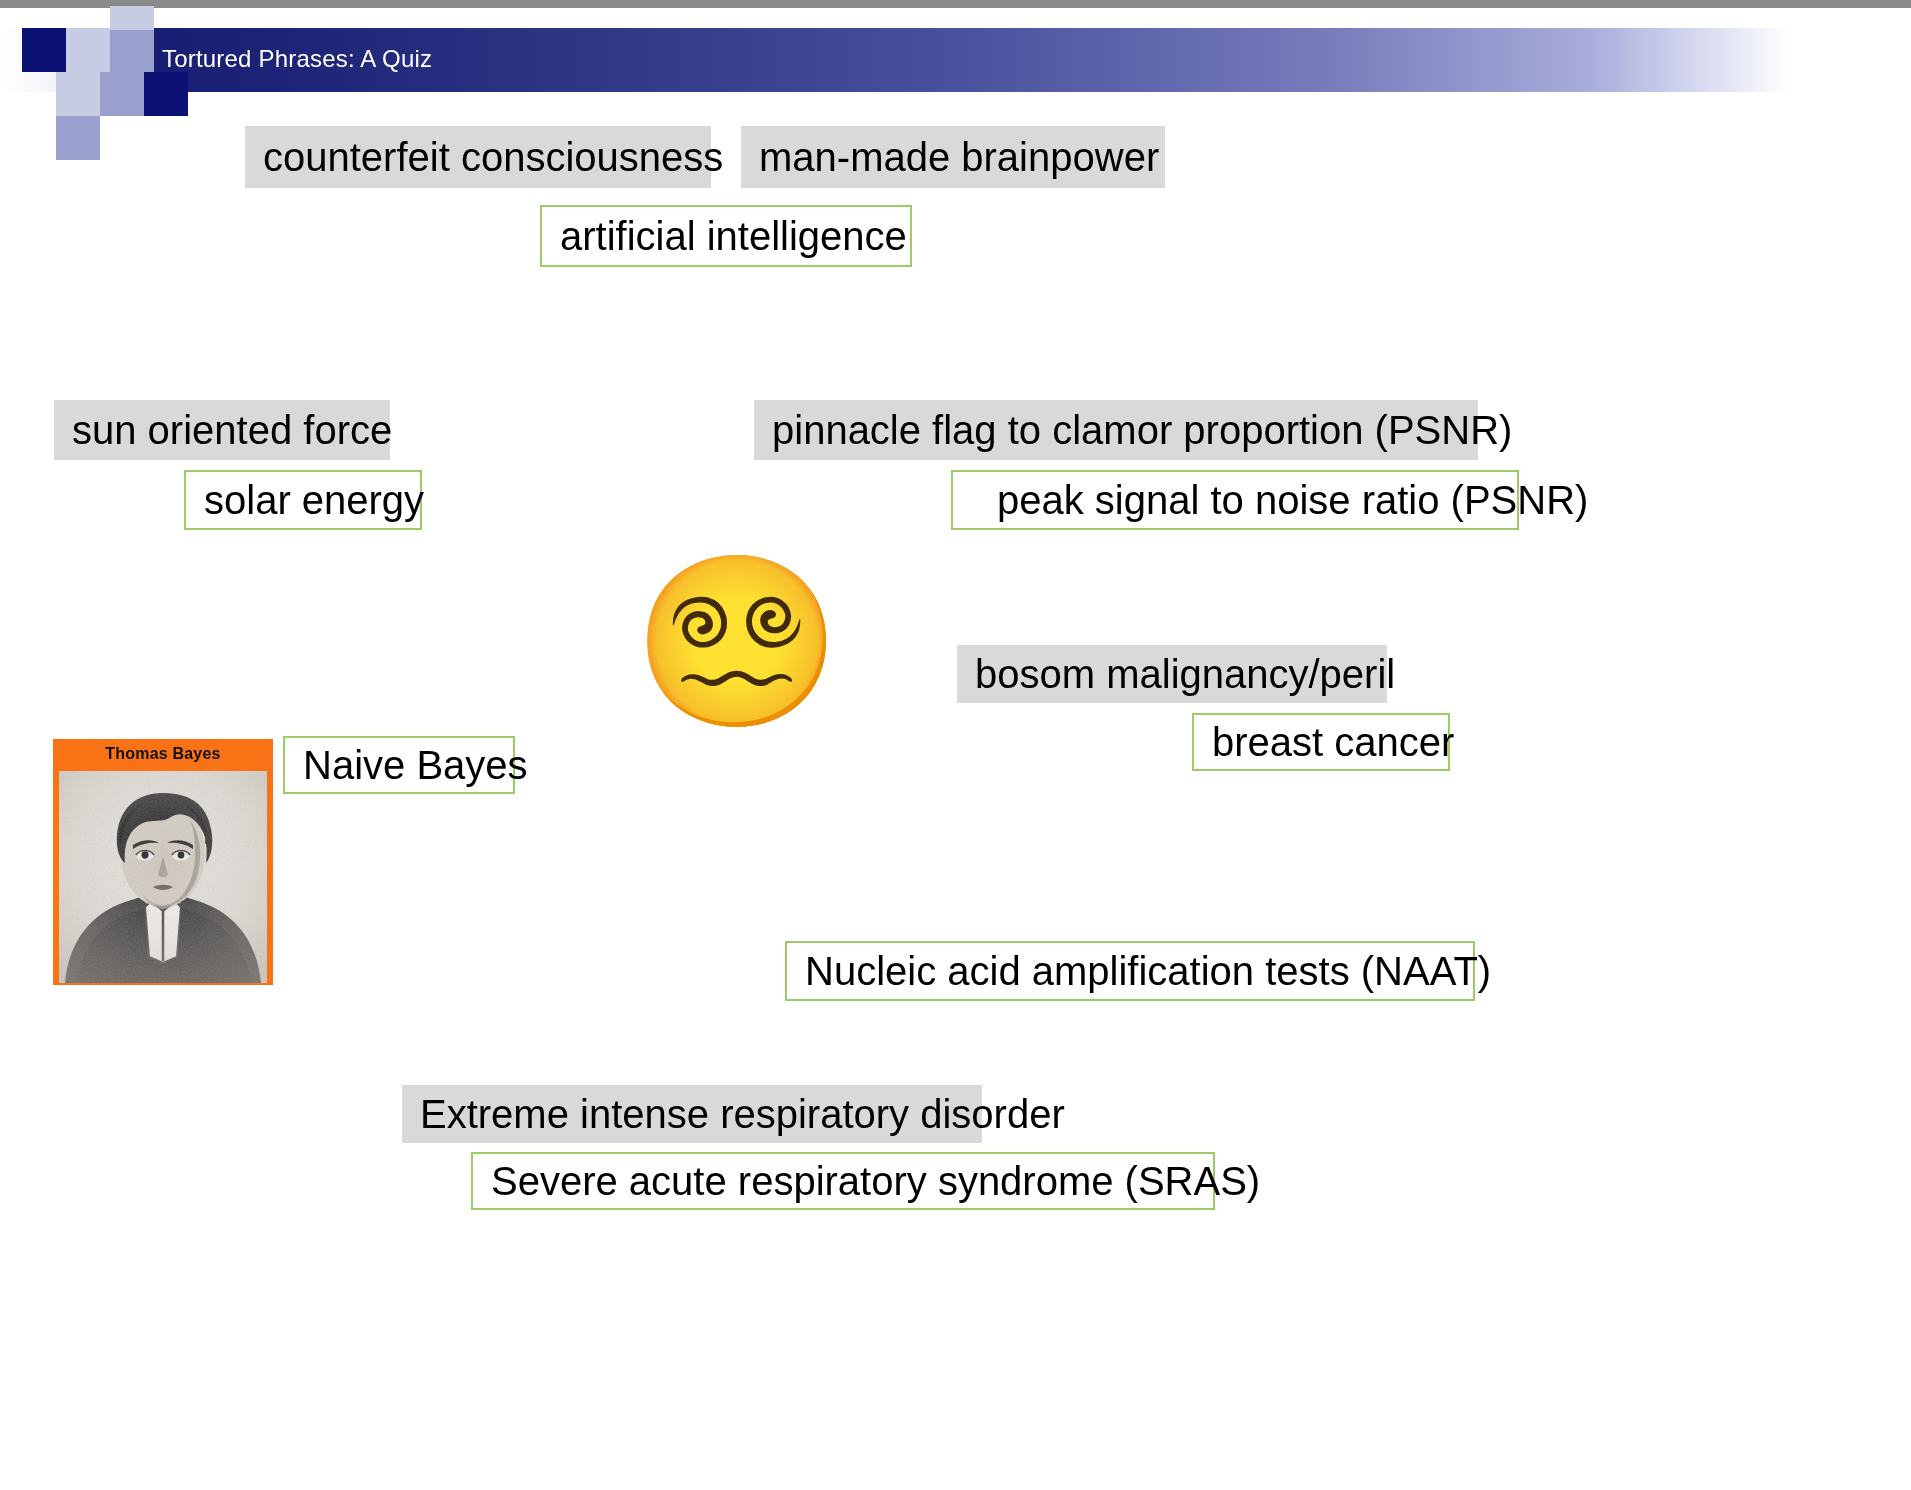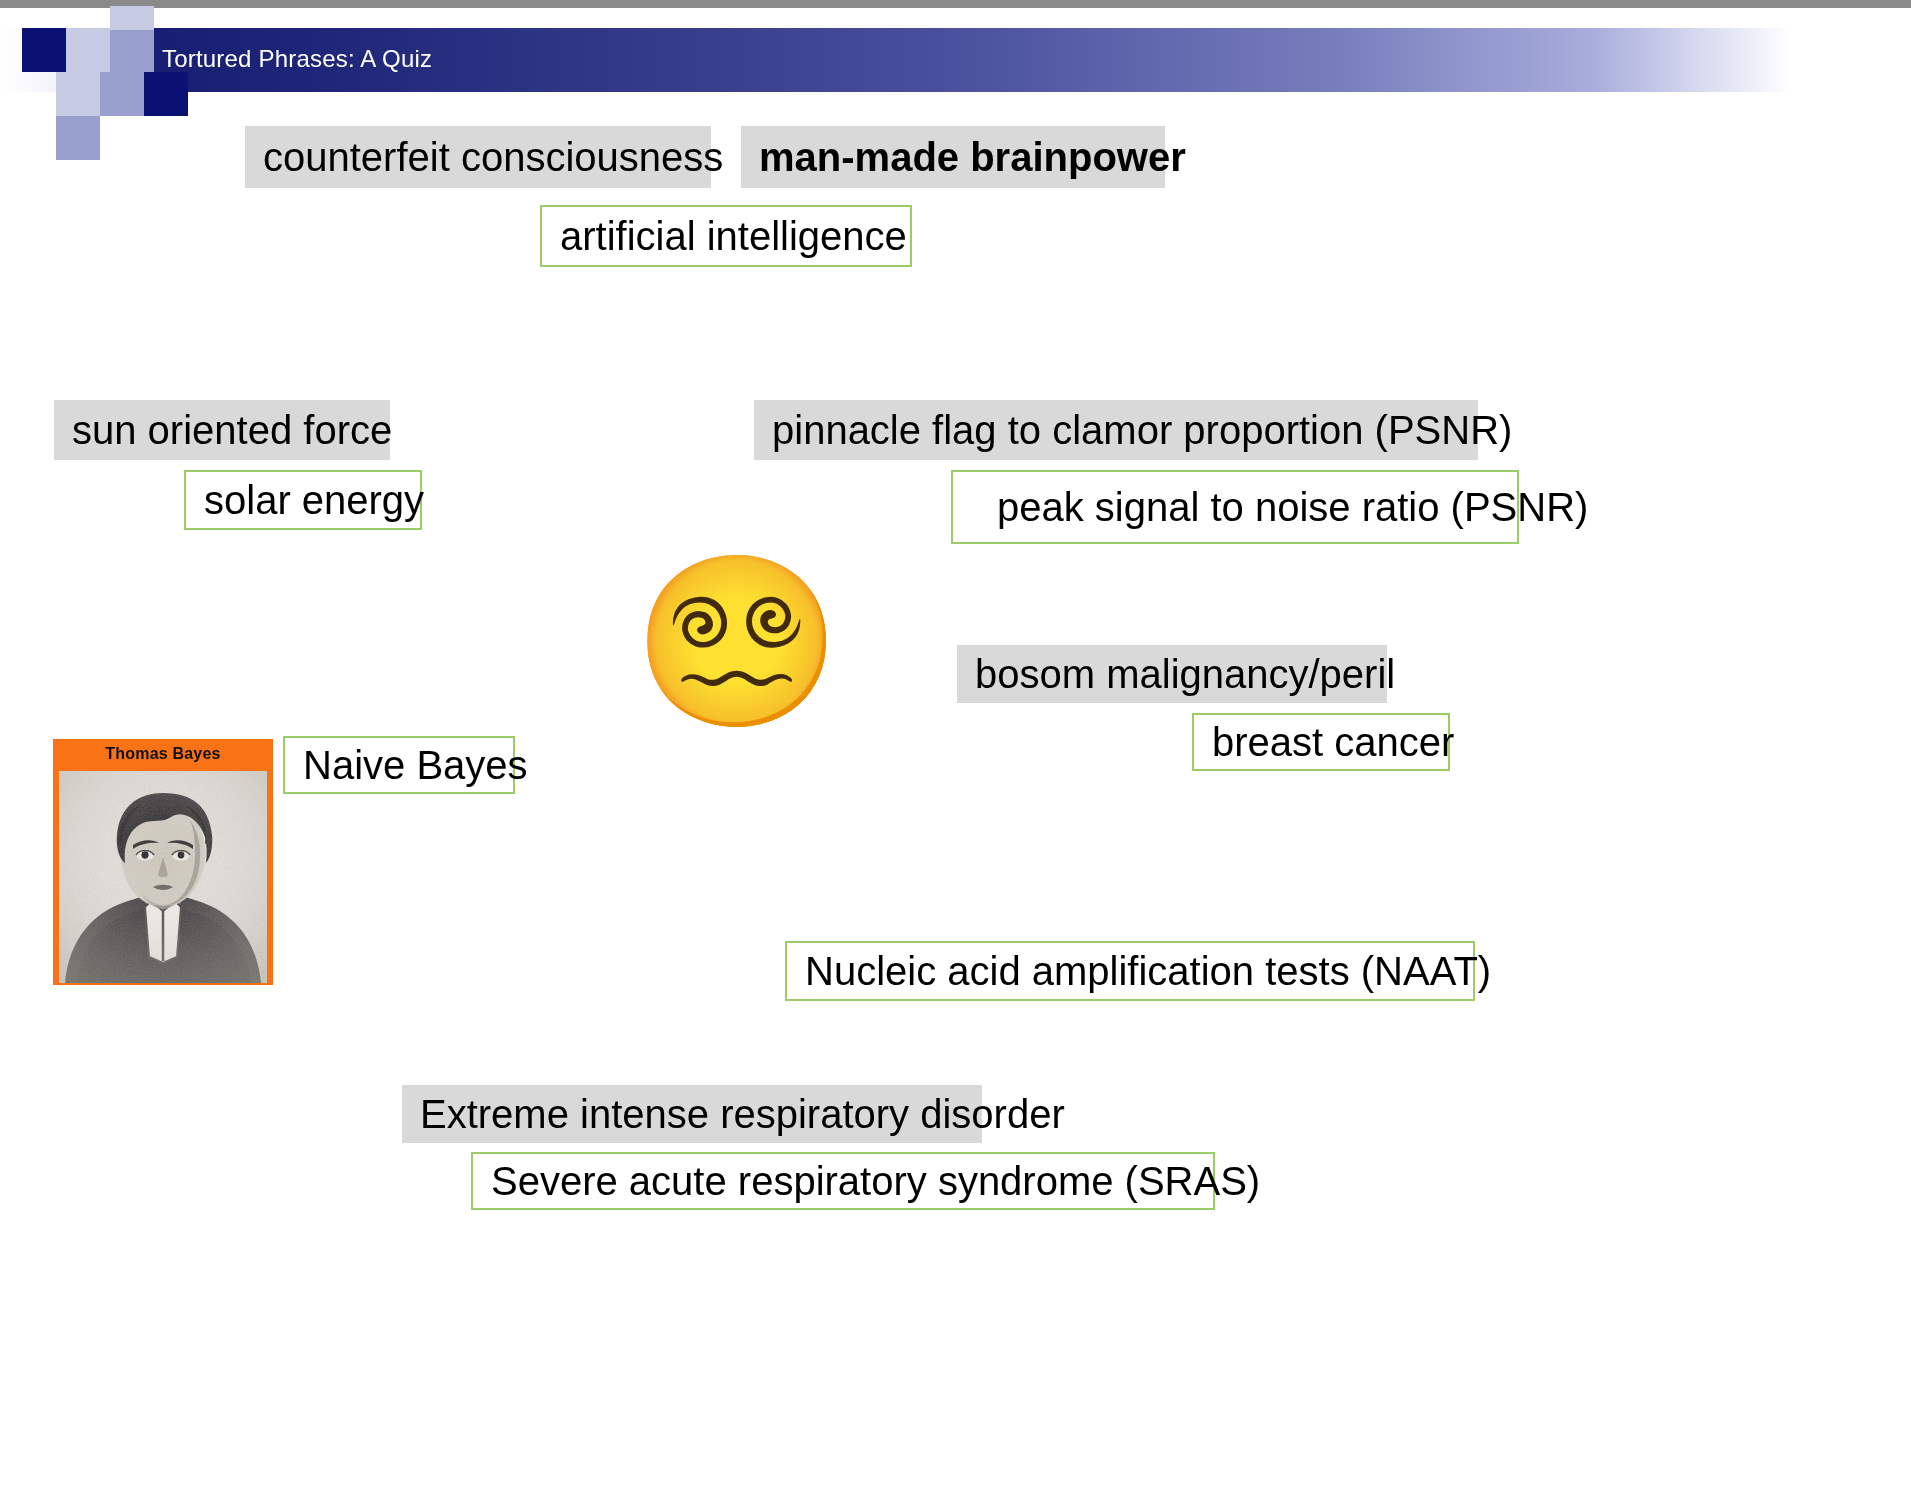--- a/index.html
+++ b/index.html
@@ -154,31 +154,31 @@
   <div class="sq sq-mid" style="left:110px; top:28px; width:44px;  height:44px;"></div>
   <div class="sq sq-light" style="left:110px; top:6px;  width:44px;  height:24px;"></div>
   <div class="sq sq-dark" style="left:22px;  top:28px; width:44px;  height:44px;"></div>
   <div class="sq sq-light" style="left:56px;  top:72px; width:44px;  height:44px;"></div>
   <div class="sq sq-mid" style="left:100px; top:72px; width:44px;  height:44px;"></div>
   <div class="sq sq-dark" style="left:144px; top:72px; width:44px;  height:44px;"></div>
   <div class="sq sq-mid" style="left:56px;  top:116px;width:44px;  height:44px;"></div>
 
   <div class="pbox tortured" style="left:245px; top:126px; width:466px; height:62px;">counterfeit consciousness</div>
 
-  <div class="pbox tortured" style="left:741px; top:126px; width:424px; height:62px;font-weight:bold;">man-made brainpower</div>
+  <div class="pbox tortured" style="left:741px; top:126px; width:424px; height:62px;">man-made brainpower</div>
 
   <div class="pbox correct" style="left:540px; top:205px; width:372px; height:62px;">artificial intelligence</div>
 
   <div class="pbox tortured" style="left:54px; top:400px; width:336px; height:60px;">sun oriented force</div>
 
   <div class="pbox correct" style="left:184px; top:470px; width:238px; height:60px;">solar energy</div>
 
   <div class="pbox tortured" style="left:754px; top:400px; width:724px; height:60px;">pinnacle flag to clamor proportion (PSNR)</div>
 
-  <div class="pbox correct" style="left:951px; top:470px; width:568px; height:74px;padding-left:44px;">peak signal to noise ratio (PSNR)</div>
+  <div class="pbox correct" style="left:951px; top:470px; width:568px; height:60px;padding-left:44px;">peak signal to noise ratio (PSNR)</div>
 
   <div class="emoji" style="left:632px; top:558px;">😵‍💫</div>
 
 
   <div class="pbox correct" style="left:283px; top:736px; width:232px; height:58px;">Naive Bayes</div>
 
   <div class="bayes-card">
     <div class="bayes-caption">Thomas Bayes</div>
     <div class="bayes-img">
       <svg width="208" height="212" viewBox="0 0 208 212" xmlns="http://www.w3.org/2000/svg" role="img">

